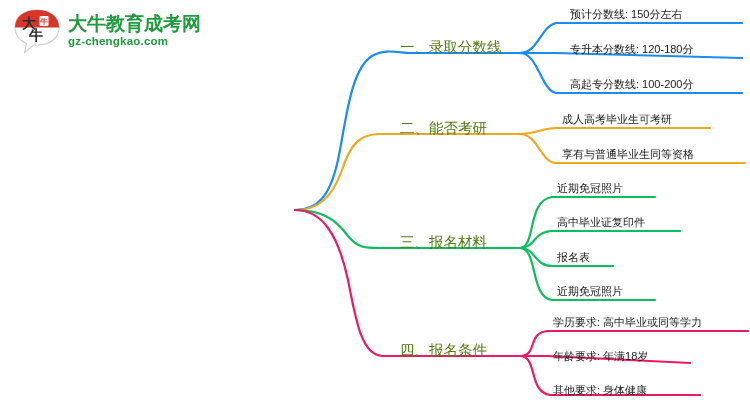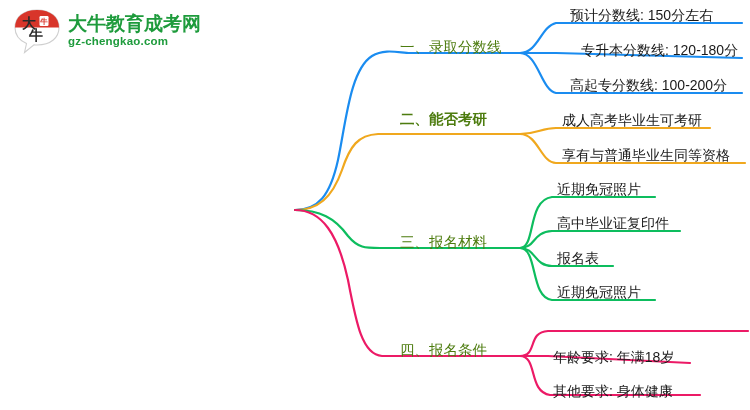--- a/index.html
+++ b/index.html
@@ -78,21 +78,21 @@
     font-size: 15.5px;
     color: #1a1a1a;
     left: 8px;
     top: 201px;
   }
   .branch-label {
     font-size: 14.5px;
     color: #4d7c0f;
   }
   .leaf-label {
-    font-size: 14px;
+    font-size: 11px;
     color: #1a1a1a;
     text-align: center;
   }
 </style>
 </head>
 <body>
 
 <div id="root">
 
   <div id="logo">
@@ -137,30 +137,31 @@
 
     <path stroke="#ec1a66" stroke-width="2.2" stroke-linecap="round" d="M295 210 C322 210 338 234 348 280 C356 322 362 355 382 356 L520 356"></path>
     <path stroke="#ec1a66" stroke-width="2.2" stroke-linecap="round" d="M520 356 C538 356 527 332 548 331 L748 331"></path>
     <path stroke="#ec1a66" stroke-width="2.2" stroke-linecap="round" d="M520 356 L548 356 L690 363"></path>
     <path stroke="#ec1a66" stroke-width="2.2" stroke-linecap="round" d="M520 356 C538 356 528 392 550 395 L700 395"></path>
   </svg>
 
 
   <div class="node branch-label" style="left:400px; top:38px;">一、录取分数线</div>
   <div class="node leaf-label" style="left:570px; top:7px;">预计分数线: 150分左右</div>
-  <div class="node leaf-label" style="left:570px; top:42px;margin-left:11px;">专升本分数线: 120-180分</div>
+  <div class="node leaf-label" style="left:570px; top:42px;">专升本分数线: 120-180分</div>
   <div class="node leaf-label" style="left:570px; top:77px;">高起专分数线: 100-200分</div>
 
-  <div class="node branch-label" style="left:400px; top:110px;font-weight:bold;">二、能否考研</div>
+  <div class="node branch-label" style="left:400px; top:119px;">二、能否考研</div>
   <div class="node leaf-label" style="left:562px; top:112px;">成人高考毕业生可考研</div>
   <div class="node branch-label" style="left:400px; top:233px;">三、报名材料</div>
 
   <div class="node leaf-label" style="left:562px; top:147px;">享有与普通毕业生同等资格</div>
   <div class="node leaf-label" style="left:557px; top:181px;">近期免冠照片</div>
   <div class="node leaf-label" style="left:557px; top:215px;">高中毕业证复印件</div>
   <div class="node leaf-label" style="left:557px; top:250px;">报名表</div>
   <div class="node leaf-label" style="left:557px; top:284px;">近期免冠照片</div>
 
   <div class="node branch-label" style="left:400px; top:341px;">四、报名条件</div>
+  <div class="node leaf-label" style="left:553px; top:315px;">学历要求: 高中毕业或同等学力</div>
   <div class="node leaf-label" style="left:553px; top:349px;">年龄要求: 年满18岁</div>
   <div class="node leaf-label" style="left:553px; top:383px;">其他要求: 身体健康</div>
 
 </div>
 
 </body></html>

